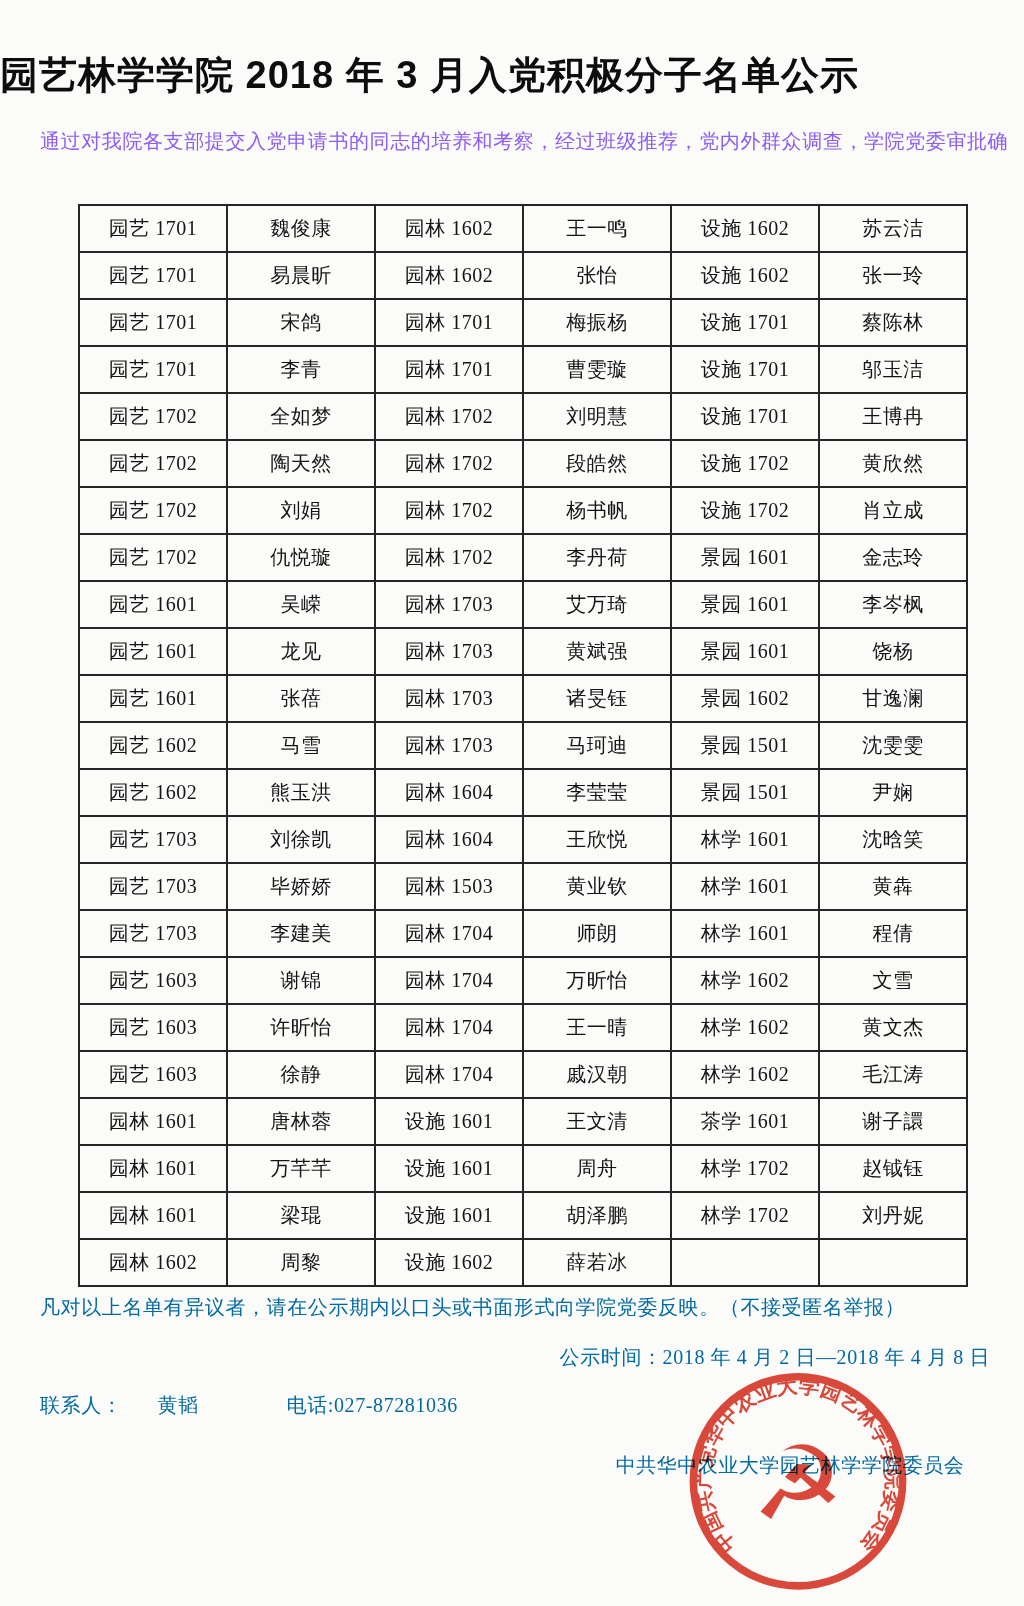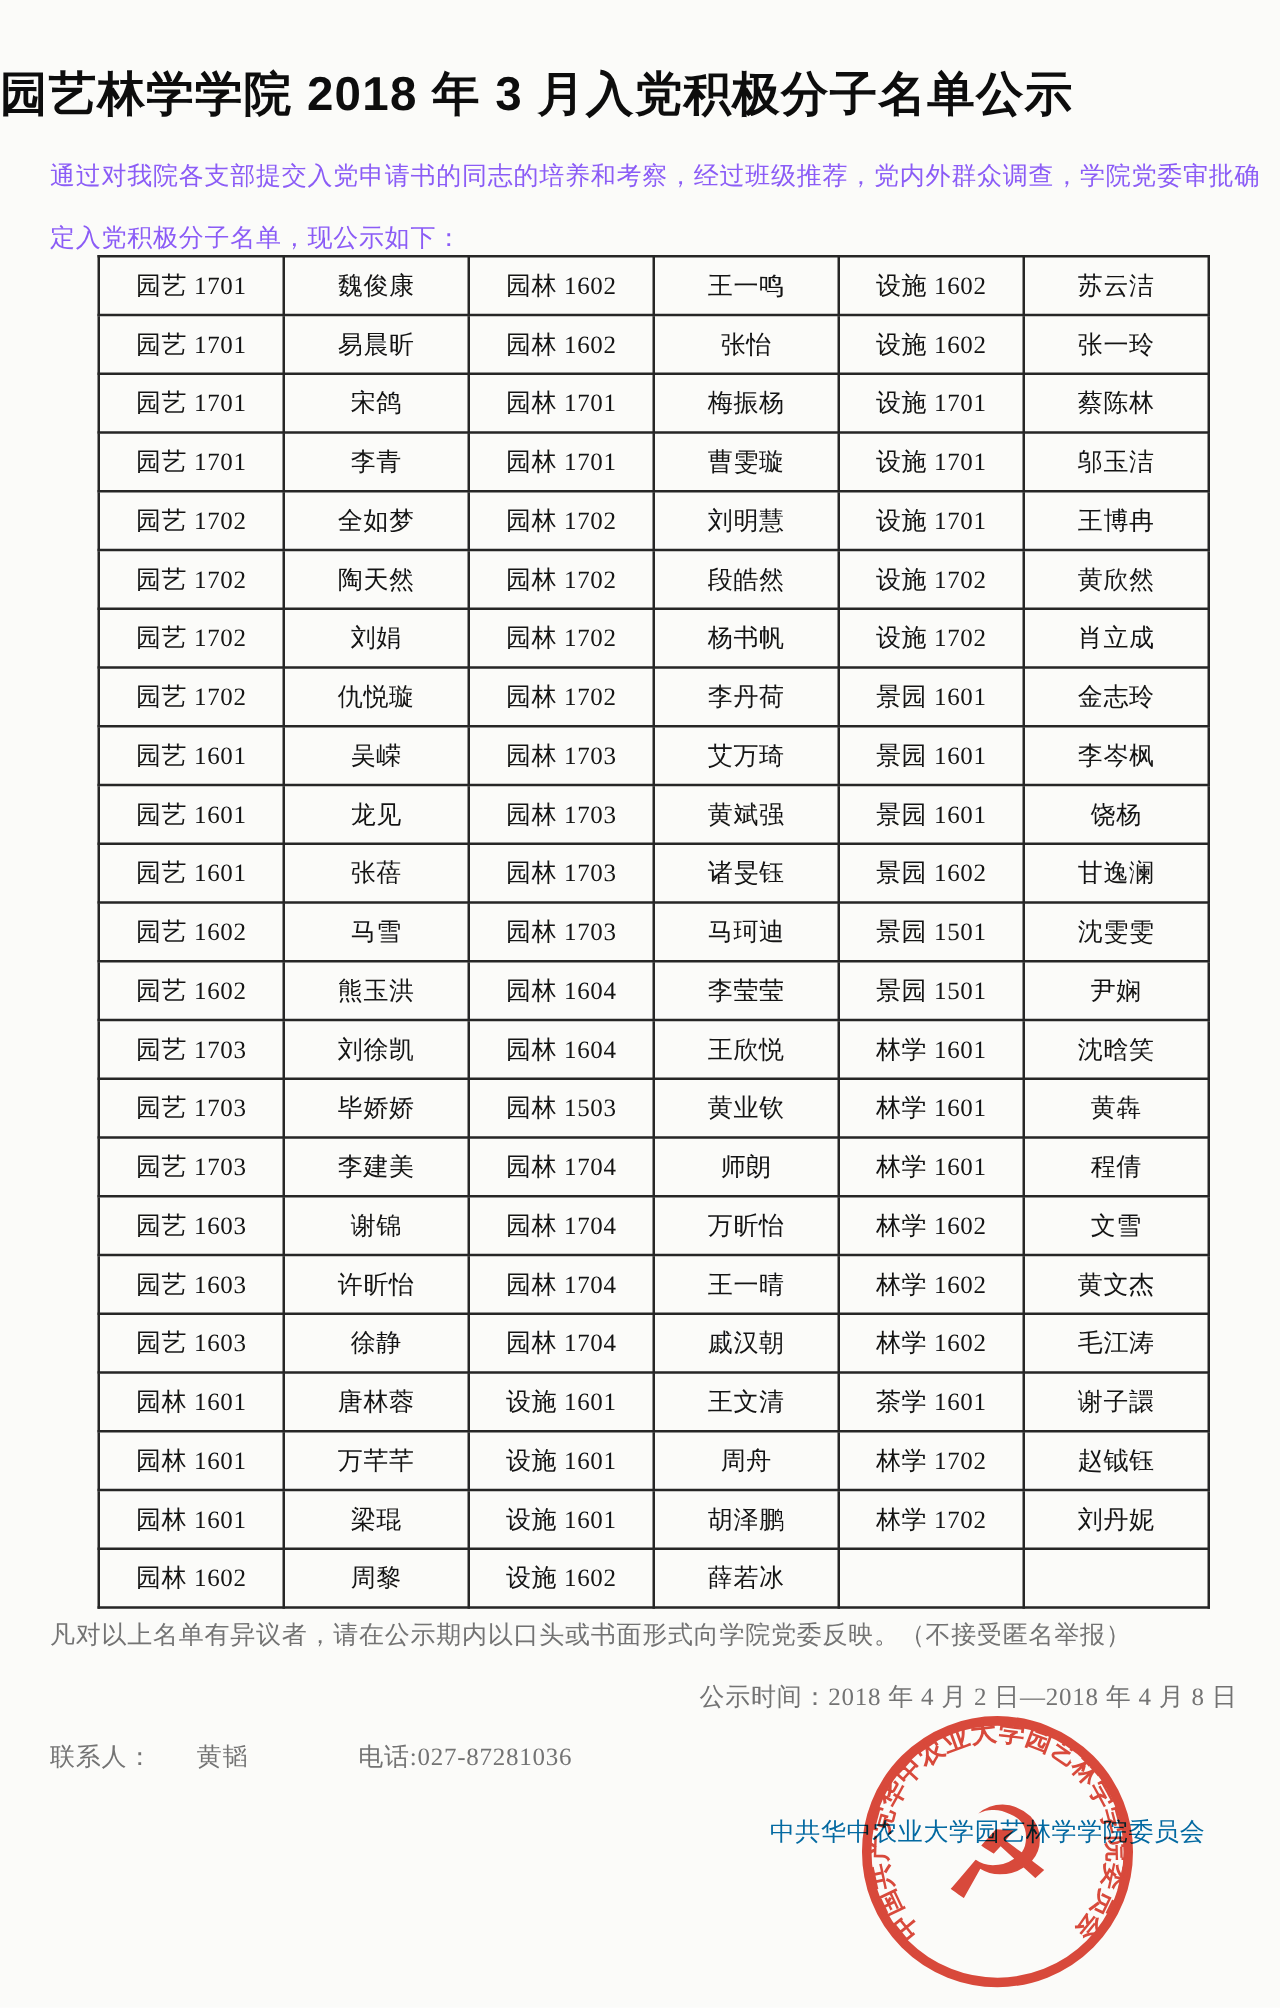--- a/index.html
+++ b/index.html
@@ -25,21 +25,21 @@
   }
   .roster td{
     border:2px solid #262626;
     height:43px;
     text-align:center;vertical-align:middle;
     font-size:20px;letter-spacing:0.5px;color:#141414;
     overflow:hidden;white-space:nowrap;
   }
   .notes{
     position:absolute;left:40px;width:950px;
-    font-size:20px;letter-spacing:0.6px;color:#737373;white-space:nowrap;
+    font-size:20px;letter-spacing:0.6px;color:#0369a1;white-space:nowrap;
   }
   .note-objection{top:1294px;}
   .note-period{top:1344px;text-align:right;}
   .note-contact{top:1392px;}
   .note-contact .contact-name{margin-left:35px;}
   .note-contact .contact-phone{margin-left:88px;}
   .signature{
     position:absolute;left:600px;top:1452px;width:380px;
     text-align:center;font-size:20px;letter-spacing:0.5px;color:#0369a1;
     z-index:1;
@@ -51,21 +51,20 @@
     pointer-events:none;
   }
 </style>
 </head>
 <body>
 
 <div class="page-title">园艺林学学院 2018 年 3 月入党积极分子名单公示</div>
 
 <div class="intro">
   <div class="line">通过对我院各支部提交入党申请书的同志的培养和考察，经过班级推荐，党内外群众调查，学院党委审批确</div>
-  <div class="line">定入党积极分子名单，现公示如下：</div>
 </div>
 
 <table class="roster">
   <tbody>
       <tr>
         <td>园艺 1701</td>
         <td>魏俊康</td>
         <td>园林 1602</td>
         <td>王一鸣</td>
         <td>设施 1602</td>

